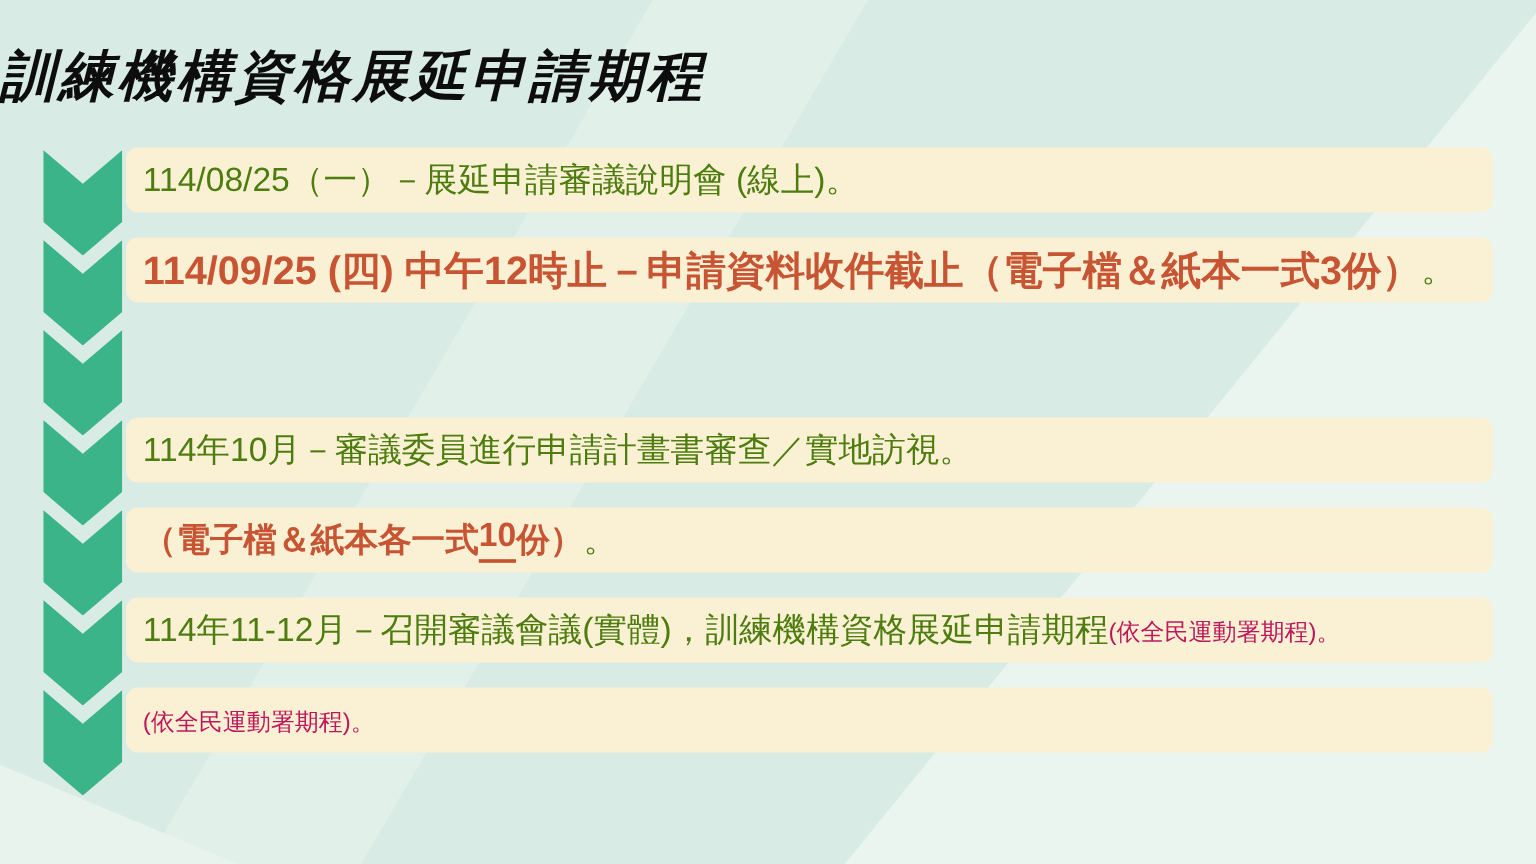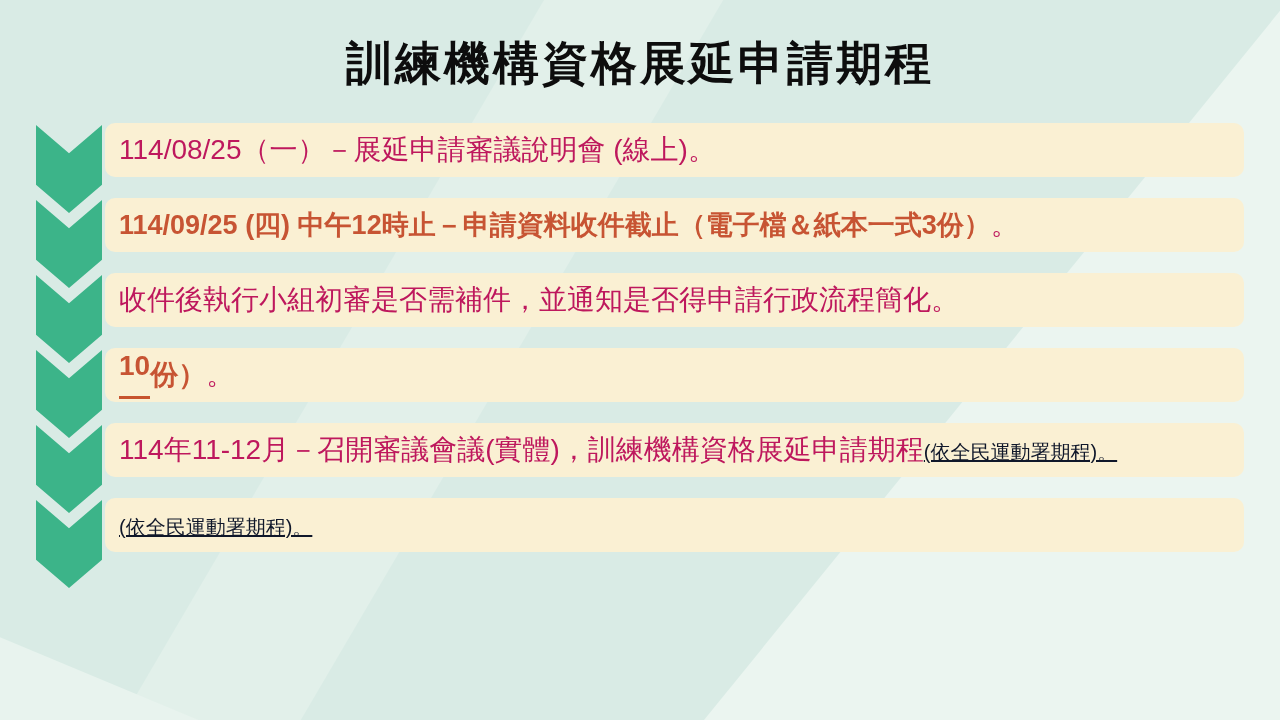--- a/index.html
+++ b/index.html
@@ -18,25 +18,26 @@
     clip-path:polygon(100% 1.5%, 100% 100%, 55% 100%);
     background:#ebf5f0;
   }
   .bg-corner{
     clip-path:polygon(0 88.5%, 15.5% 100%, 0 100%);
     background:#e8f3ee;
   }
   .slide{position:absolute;inset:0;}
   .title{
     margin-top:33px;
-    text-align:center;
+    text-align:left;
     font-size:46px;
     font-weight:900;
     letter-spacing:3px;
     color:#0d0d0d;
+    font-style:italic;
   }
   .timeline{
     position:absolute;
     left:0;top:123px;right:0;
   }
   .row{
     position:relative;
     height:54px;
     margin-bottom:21px;
   }
@@ -56,29 +57,29 @@
     display:flex;
     align-items:center;
     padding-left:14px;
     box-sizing:border-box;
     white-space:nowrap;
     font-size:28px;
     color:#1a1a1a;
     font-weight:500;
     line-height:1;
   }
-  .seg-normal{color:#be185d;}
-  .seg-orange-bold{color:#c75433;font-weight:700;font-size:27px;}
+  .seg-normal{color:#4d7c0f;}
+  .seg-orange-bold{color:#c75433;font-weight:700;font-size:33px;}
   .seg-orange{color:#c75433;font-weight:600;}
   .seg-orange-underline{
     color:#c75433;font-weight:600;
     border-bottom:3px solid #c7542e;
-    padding-bottom:16px;
+    padding-bottom:6px;
   }
-  .seg-small{font-size:20px;color:#0f172a;align-self:center;padding-top:4px;text-decoration:underline;}
+  .seg-small{font-size:20px;color:#be185d;align-self:center;padding-top:4px;}
 </style>
 </head>
 <body>
 
 <div class="bg-shape bg-band"></div>
 <div class="bg-shape bg-right"></div>
 <div class="bg-shape bg-corner"></div>
 
 <div class="slide">
   <div class="title">訓練機構資格展延申請期程</div>
@@ -91,27 +92,31 @@
       </div>
       <div class="row">
         <div class="chevron"></div>
         <div class="bar">
           <span class="seg-orange-bold">114/09/25 (四) 中午12時止－申請資料收件截止（電子檔＆紙本一式3份）</span>
           <span class="seg-normal">。</span>
         </div>
       </div>
       <div class="row">
         <div class="chevron"></div>
+      </div>
+      <div class="row">
+        <div class="chevron"></div>
         <div class="bar">
-          <span class="seg-normal">收件後執行小組初審是否需補件，並通知是否得申請行政流程簡化。</span>
+          <span class="seg-normal">114年10月－審議委員進行申請計畫書審查／實地訪視。</span>
         </div>
       </div>
       <div class="row">
         <div class="chevron"></div>
         <div class="bar">
+          <span class="seg-orange">（電子檔＆紙本各一式</span>
           <span class="seg-orange-underline">10</span>
           <span class="seg-orange">份）</span>
           <span class="seg-normal">。</span>
         </div>
       </div>
       <div class="row">
         <div class="chevron"></div>
         <div class="bar">
           <span class="seg-normal">114年11-12月－召開審議會議(實體)，訓練機構資格展延申請期程  </span>
           <span class="seg-small">(依全民運動署期程)。</span>

